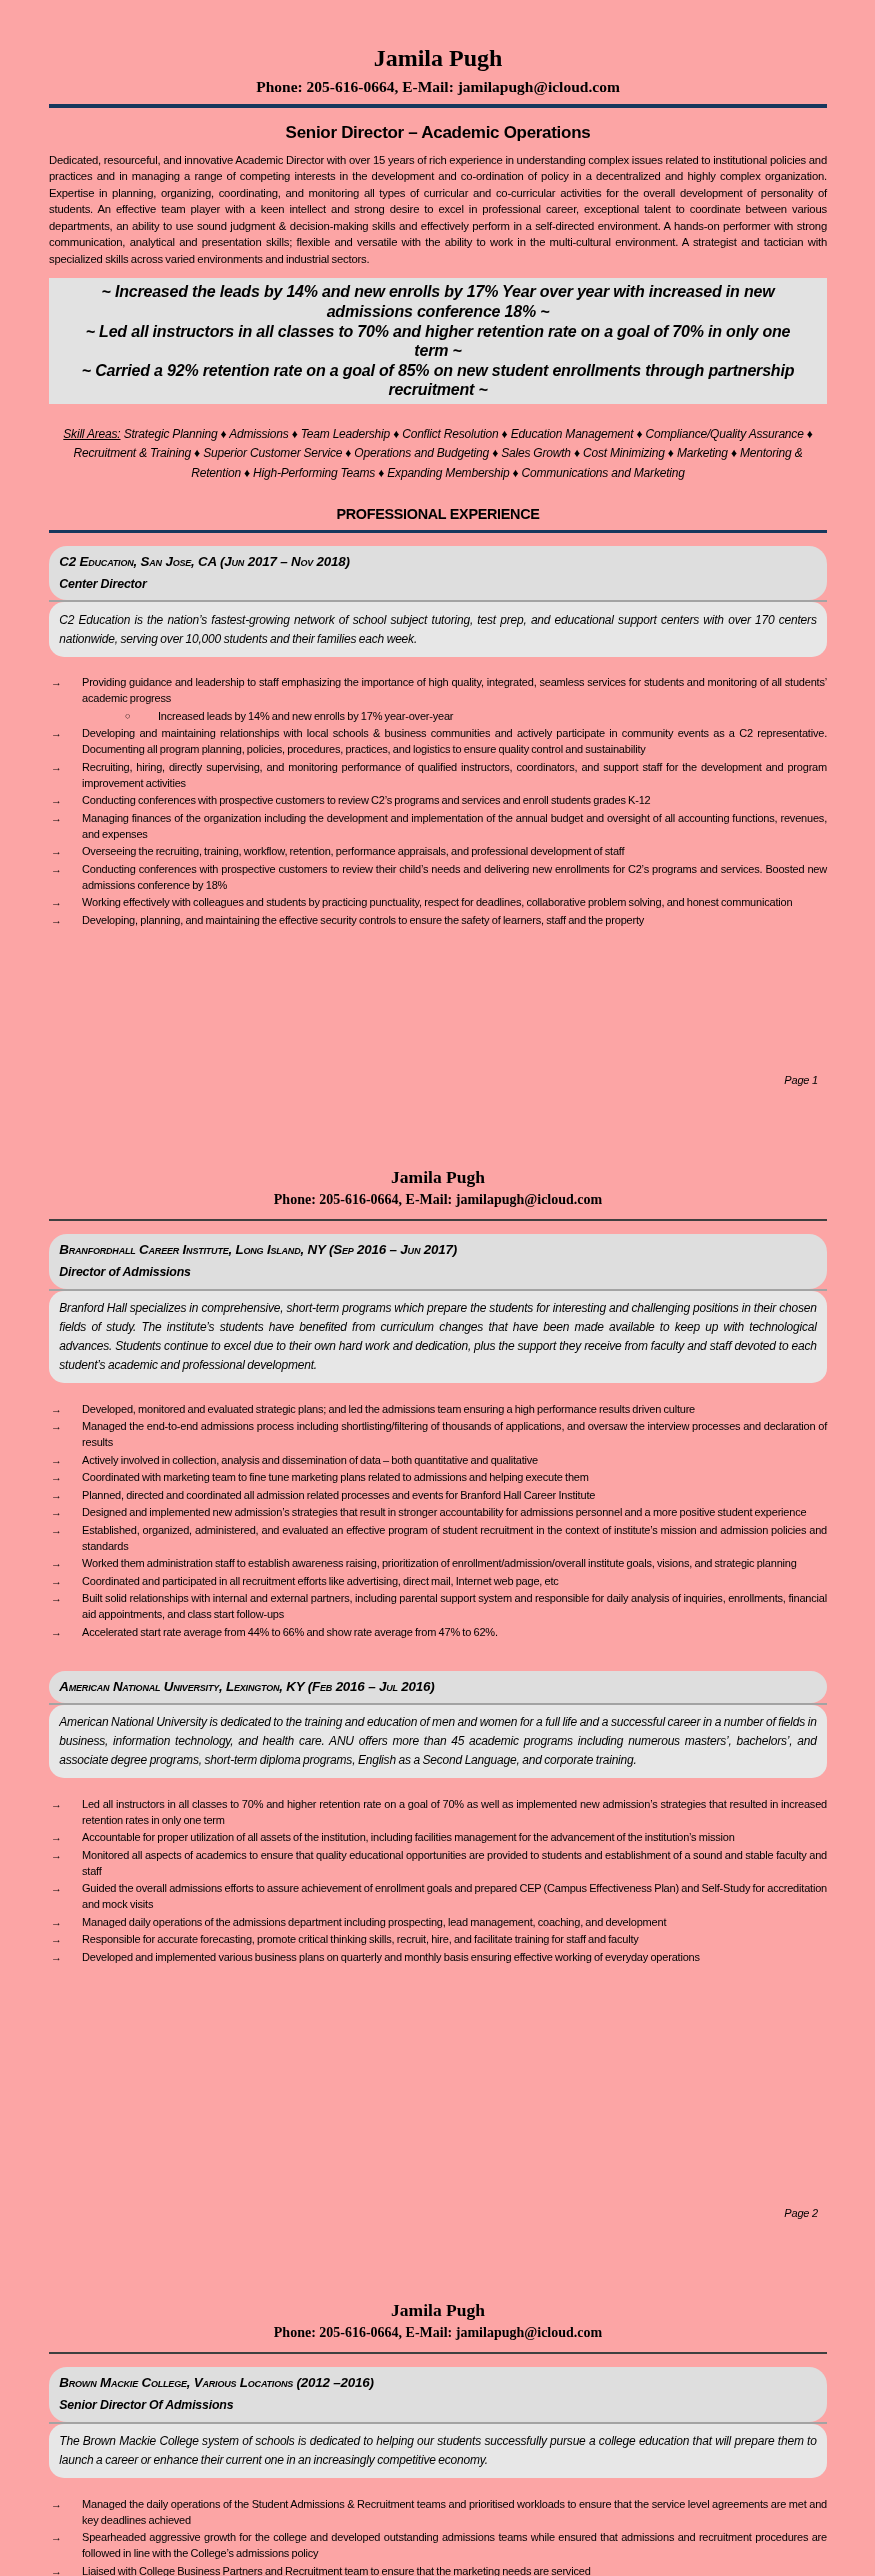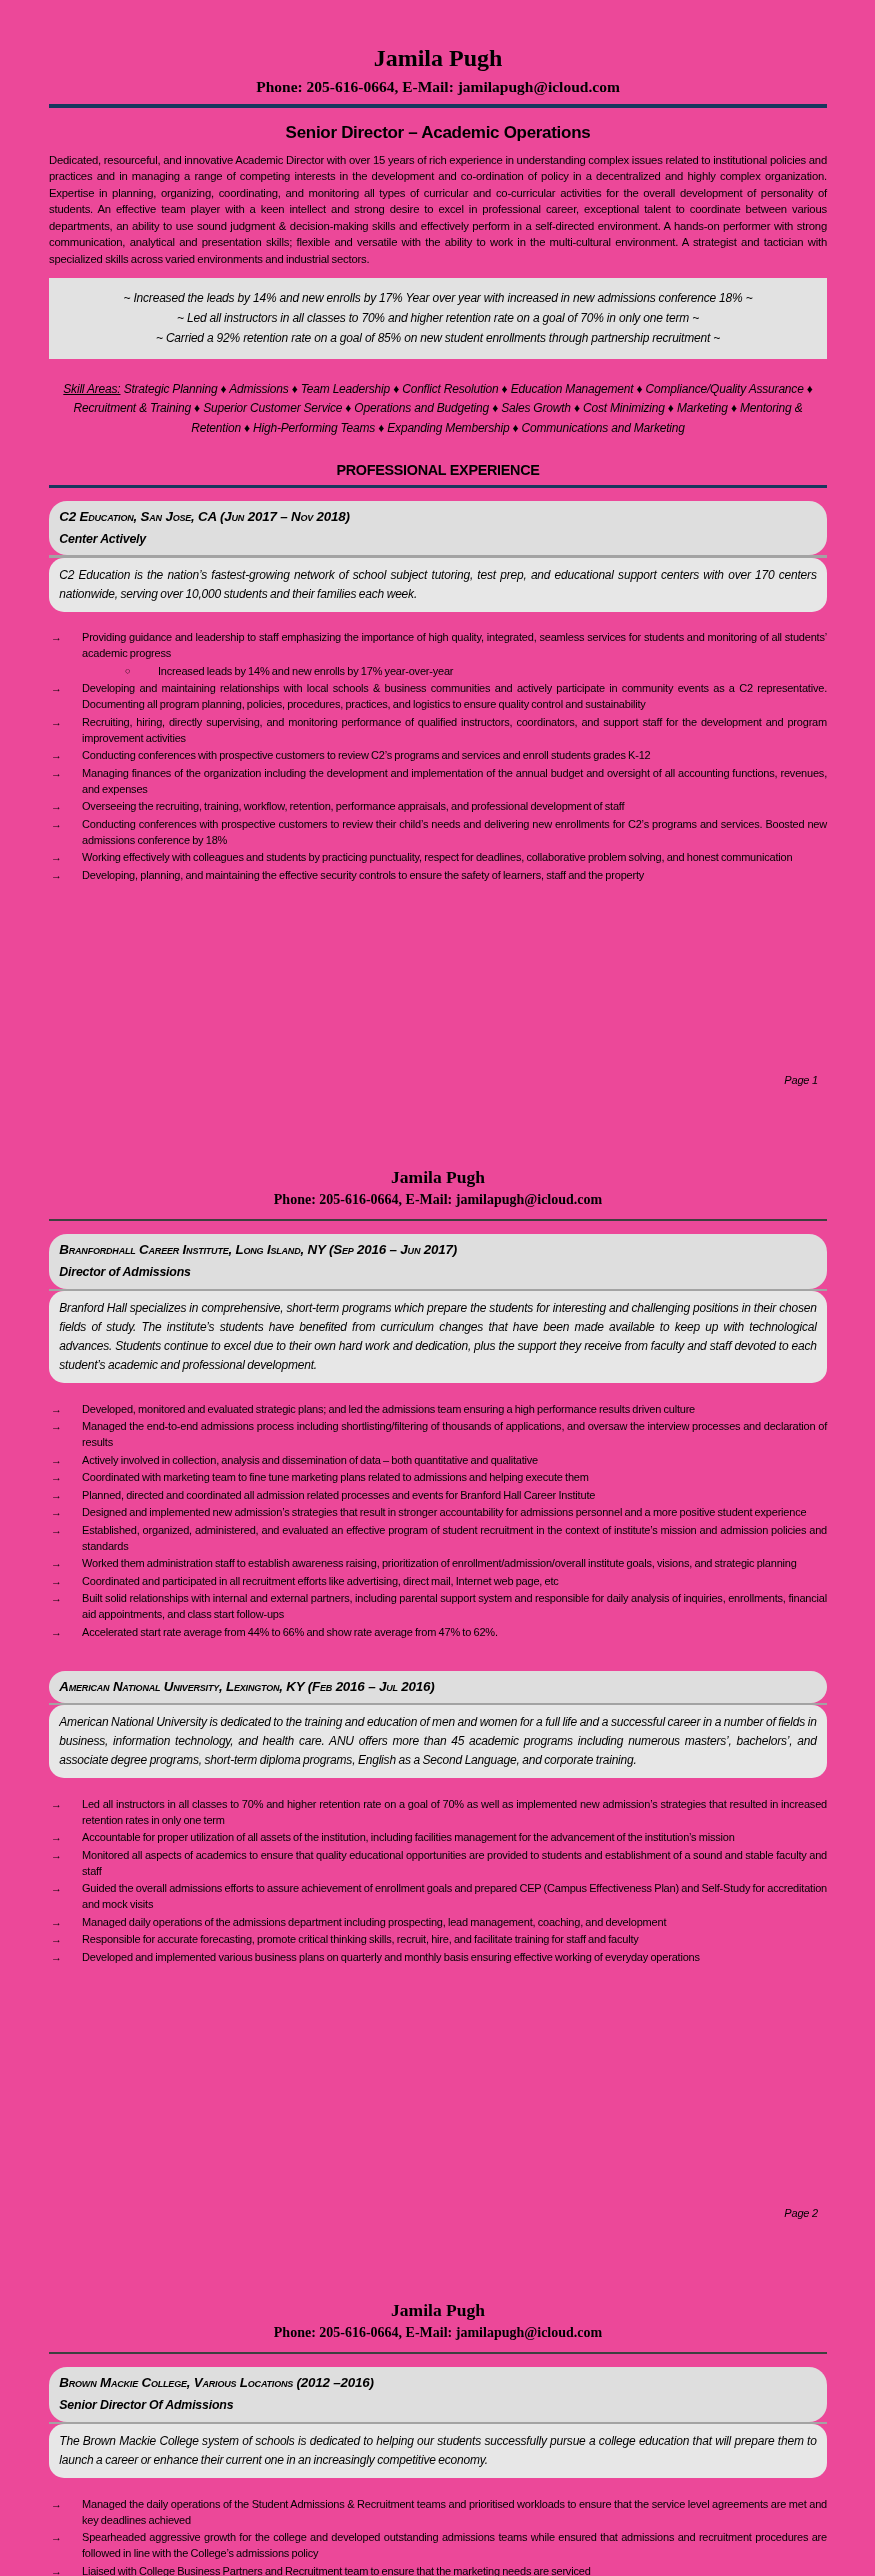--- a/index.html
+++ b/index.html
@@ -6,39 +6,39 @@
     --navy:#17375D;
     --thin-rule:#3F3F3F;
     --box-head:#DEDEDE;
     --box-desc:#E7E7E7;
     --box-div:#A3A3A3;
     --hl-bg:#E2E2E2;
     --red:#C00000;
   }
   *{box-sizing:border-box;}
   body{margin:0;background:#fff;width:876px;font-family:"Liberation Sans",sans-serif;color:#000;}
-  .page{position:relative;width:876px;height:1133px;background:#ec4899;padding:0 49px;overflow:hidden;}
+  .page{position:relative;width:876px;height:1133px;background:#fca5a5;padding:0 49px;overflow:hidden;}
   .b{font-weight:normal;margin-top:26px;}
   .u{text-decoration:underline;}
 
   
   .p1-name{font-family:"Liberation Serif",serif;font-weight:bold;font-size:24px;text-align:center;padding-top:45px;}
   .p1-contact{font-family:"Liberation Serif",serif;font-weight:bold;font-size:15.5px;text-align:center;margin-top:6.2px;}
   .rule-navy{height:3.6px;background:var(--navy);margin-top:8.2px;}
 
   
   .pg-name{font-family:"Liberation Serif",serif;font-weight:bold;font-size:17.5px;text-align:center;padding-top:34px;}
   .pg-contact{font-family:"Liberation Serif",serif;font-weight:bold;font-size:14px;text-align:center;margin-top:4.1px;}
   .rule-thin{height:2.1px;background:var(--thin-rule);margin-top:11.3px;}
 
   .doc-title{font-weight:bold;font-size:17px;text-align:center;margin-top:15.5px;letter-spacing:-0.3px;}
   .body-text{font-size:11.3px;line-height:16.5px;letter-spacing:-0.2px;word-spacing:-0.5px;}
   .summary{text-align:justify;margin:8.2px 0 0;}
-  .highlight-box{background:var(--hl-bg);margin-top:11.3px;padding:11px 28px;text-align:center;
-    font-weight:normal;font-style:italic;font-size:12px;line-height:19.6px;letter-spacing:-0.2px;}
+  .highlight-box{background:var(--hl-bg);margin-top:11.3px;padding:4px 28px;text-align:center;
+    font-weight:bold;font-style:italic;font-size:16px;line-height:19.6px;letter-spacing:-0.2px;}
   .skills{margin:20.6px 0 0;text-align:center;font-style:italic;font-size:12px;line-height:19.6px;letter-spacing:-0.2px;}
   .sec-heading{font-weight:bold;font-size:14.4px;text-align:center;margin:23px 0 0;letter-spacing:-0.3px;}
   .rule-under-heading{margin-top:7.2px;}
 
   .job{margin-top:12.4px;}
   .job.gap{margin-top:31px;}
   .job-head{background:var(--box-head);padding:8.2px 10.3px 9.3px;border-radius:18px;}
   .job-company{font-weight:bold;font-style:italic;font-variant:small-caps;font-size:13.4px;letter-spacing:-0.2px;}
   .job-role{font-weight:bold;font-style:italic;font-size:12.4px;margin-top:8.2px;letter-spacing:-0.2px;}
   .job-divider{height:2.1px;background:var(--box-div);}
@@ -73,21 +73,21 @@
   </div>
 
   <p class="skills"><span class="b u">Skill Areas:</span><span> Strategic Planning ♦ Admissions ♦ Team Leadership ♦ Conflict Resolution ♦ Education Management ♦ Compliance/Quality Assurance ♦ Recruitment &amp; Training ♦ Superior Customer Service ♦ Operations and Budgeting ♦ Sales Growth ♦ Cost Minimizing ♦ Marketing ♦ Mentoring &amp; Retention ♦ High-Performing Teams ♦ Expanding Membership ♦ Communications and Marketing</span></p>
 
   <h2 class="sec-heading">PROFESSIONAL EXPERIENCE</h2>
   <div class="rule-navy rule-under-heading"></div>
 
   <section class="job">
     <div class="job-head">
       <div class="job-company">C2 Education, San Jose, CA (Jun 2017 – Nov 2018)</div>
-      <div class="job-role">Center Actively</div>
+      <div class="job-role">Center Director</div>
     </div>
     <div class="job-divider"></div>
     <p class="job-desc">C2 Education is the nation’s fastest-growing network of school subject tutoring, test prep, and educational support centers with over 170 centers nationwide, serving over 10,000 students and their families each week.</p>
     <ul class="bullets">
         <li><span class="marker">→</span><span>Providing guidance and leadership to staff emphasizing the importance of high quality, integrated, seamless services for students and monitoring of all students’ academic progress</span></li>
         <li class="sub"><span class="marker">○</span><span><span class="b">Increased leads by 14% and new enrolls by 17% year-over-year</span></span></li>
         <li><span class="marker">→</span><span>Developing and maintaining relationships with local schools &amp; business communities and actively participate in community events as a C2 representative. Documenting all program planning, policies, procedures, practices, and logistics to ensure quality control and sustainability</span></li>
         <li><span class="marker">→</span><span>Recruiting, hiring, directly supervising, and monitoring performance of qualified instructors, coordinators, and support staff for the development and program improvement activities</span></li>
         <li><span class="marker">→</span><span>Conducting conferences with prospective customers to review C2’s programs and services and enroll students grades K-12</span></li>
         <li><span class="marker">→</span><span>Managing finances of the organization including the development and implementation of the annual budget and oversight of all accounting functions, revenues, and expenses</span></li>

